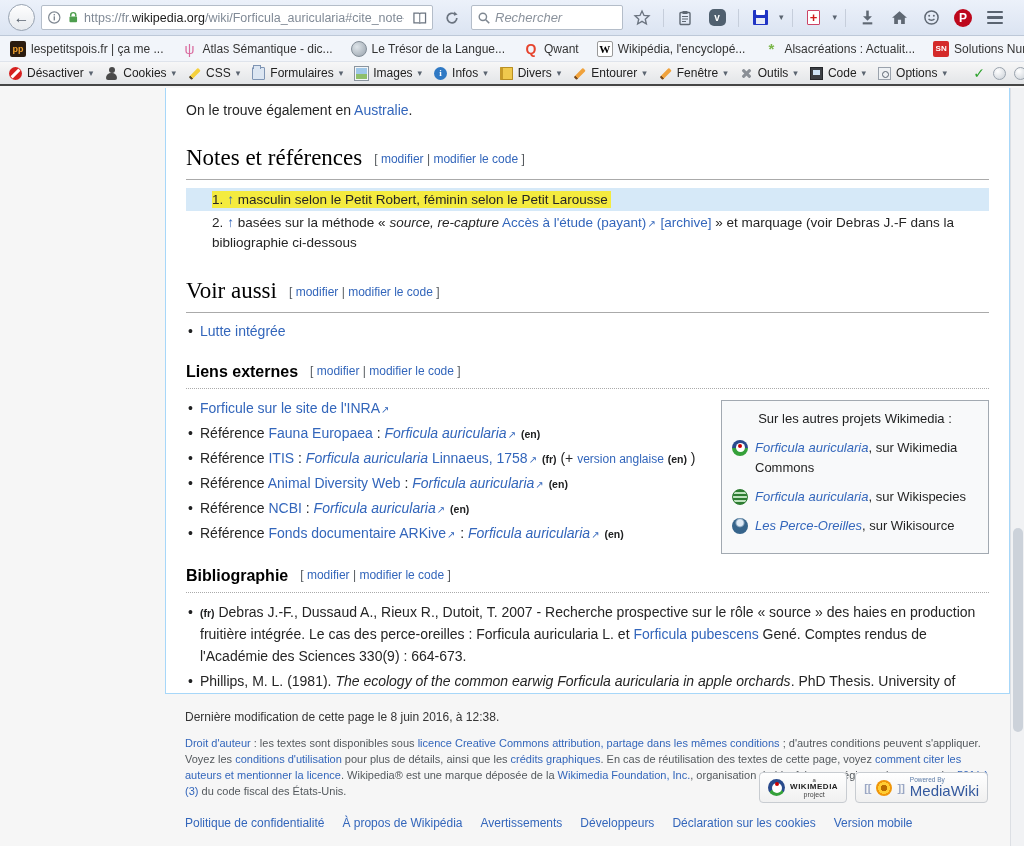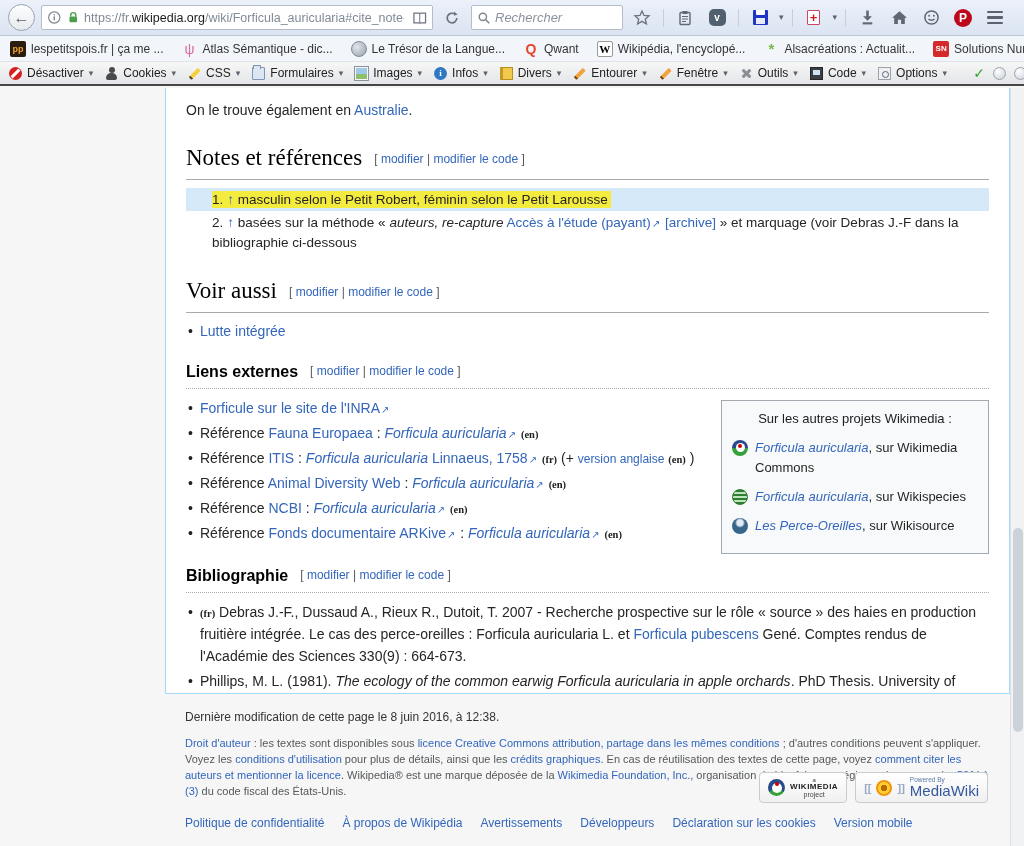--- a/index.html
+++ b/index.html
@@ -80,21 +80,21 @@
   .led{width:13px;height:13px;border-radius:50%;background:radial-gradient(circle at 35% 30%,#fff,#c9cfd6);border:1px solid #9aa3ad}
   .led.cut{margin-right:-7px}
 
   
   .wiki{position:absolute;top:88px;left:0;right:14px;bottom:0;background:#f6f6f6}
   .content{margin-left:165px;height:606px;background:#fff;border:1px solid #a7d7f9;border-top:0;
            padding:10px 20px 0 20px;overflow:hidden;font-size:14px;color:#252525;line-height:1.5}
   a,.lnk{color:#3366bb;text-decoration:none;cursor:pointer}
   .it{font-style:italic}
   .ext{color:#3366bb;font-size:10px;margin:0 1px}
-  .langb{font-family:Liberation Serif, serif;font-size:10.5px;font-weight:bold;color:#202122}
+  .langb{font-family:Liberation Sans, sans-serif;font-size:10.5px;font-weight:bold;color:#202122}
   h2.wh2{font-family:"Liberation Serif","DejaVu Serif",serif;font-weight:400;font-size:23px;color:#000;
          border-bottom:1px solid #aaa;padding-bottom:3px;margin:20px 0 8px}
   h3.wh3{font-size:16px;font-weight:bold;color:#000;border-bottom:1px dotted #aaa;padding-bottom:4px;margin:18px 0 9px}
   .editsec{font-family:"Liberation Sans",sans-serif;font-size:12px;font-weight:normal;color:#54595d;margin-left:12px;
            vertical-align:2px;letter-spacing:0}
   .editsec .lnk{font-size:12px}
   .intro{margin:2px 0 4px}
   .notes{font-size:13.5px;margin-top:4px}
   .noterow{padding:2px 0 2px 26px;line-height:1.45}
   .noterow.hlrow{background:#d6e9f8}
@@ -345,21 +345,21 @@
 
 <div class="wiki">
   <div class="content">
 
     <p class="intro"><span>On le trouve également en </span><span class="lnk">Australie</span><span>.</span></p>
 
     <h2 class="wh2"><span>Notes et références</span><span class="editsec"><span>[</span> <span class="lnk">modifier</span> <span>|</span> <span class="lnk">modifier le code</span> <span>]</span></span></h2>
 
     <div class="notes">
       <div class="noterow hlrow"><span class="hl"><span class="num">1.</span><span class="lnk">↑</span> <span>masculin selon le Petit Robert, féminin selon le Petit Larousse</span></span></div>
-      <div class="noterow"><span class="num">2.</span><span class="lnk">↑</span> <span>basées sur la méthode « </span><span class="it">auteurs, re-capture</span><span> </span><span class="lnk">Accès à l'étude (payant)</span><span class="ext">↗</span> <span class="lnk">[archive]</span><span> » et marquage (voir Debras J.-F dans la bibliographie ci-dessous</span></div>
+      <div class="noterow"><span class="num">2.</span><span class="lnk">↑</span> <span>basées sur la méthode « </span><span class="it">source, re-capture</span><span> </span><span class="lnk">Accès à l'étude (payant)</span><span class="ext">↗</span> <span class="lnk">[archive]</span><span> » et marquage (voir Debras J.-F dans la bibliographie ci-dessous</span></div>
     </div>
 
     <h2 class="wh2"><span>Voir aussi</span><span class="editsec"><span>[</span> <span class="lnk">modifier</span> <span>|</span> <span class="lnk">modifier le code</span> <span>]</span></span></h2>
     <ul class="plain">
       <li><span class="lnk">Lutte intégrée</span></li>
     </ul>
 
     <h3 class="wh3"><span>Liens externes</span><span class="editsec"><span>[</span> <span class="lnk">modifier</span> <span>|</span> <span class="lnk">modifier le code</span> <span>]</span></span></h3>
 
     <div class="sisterbox">

